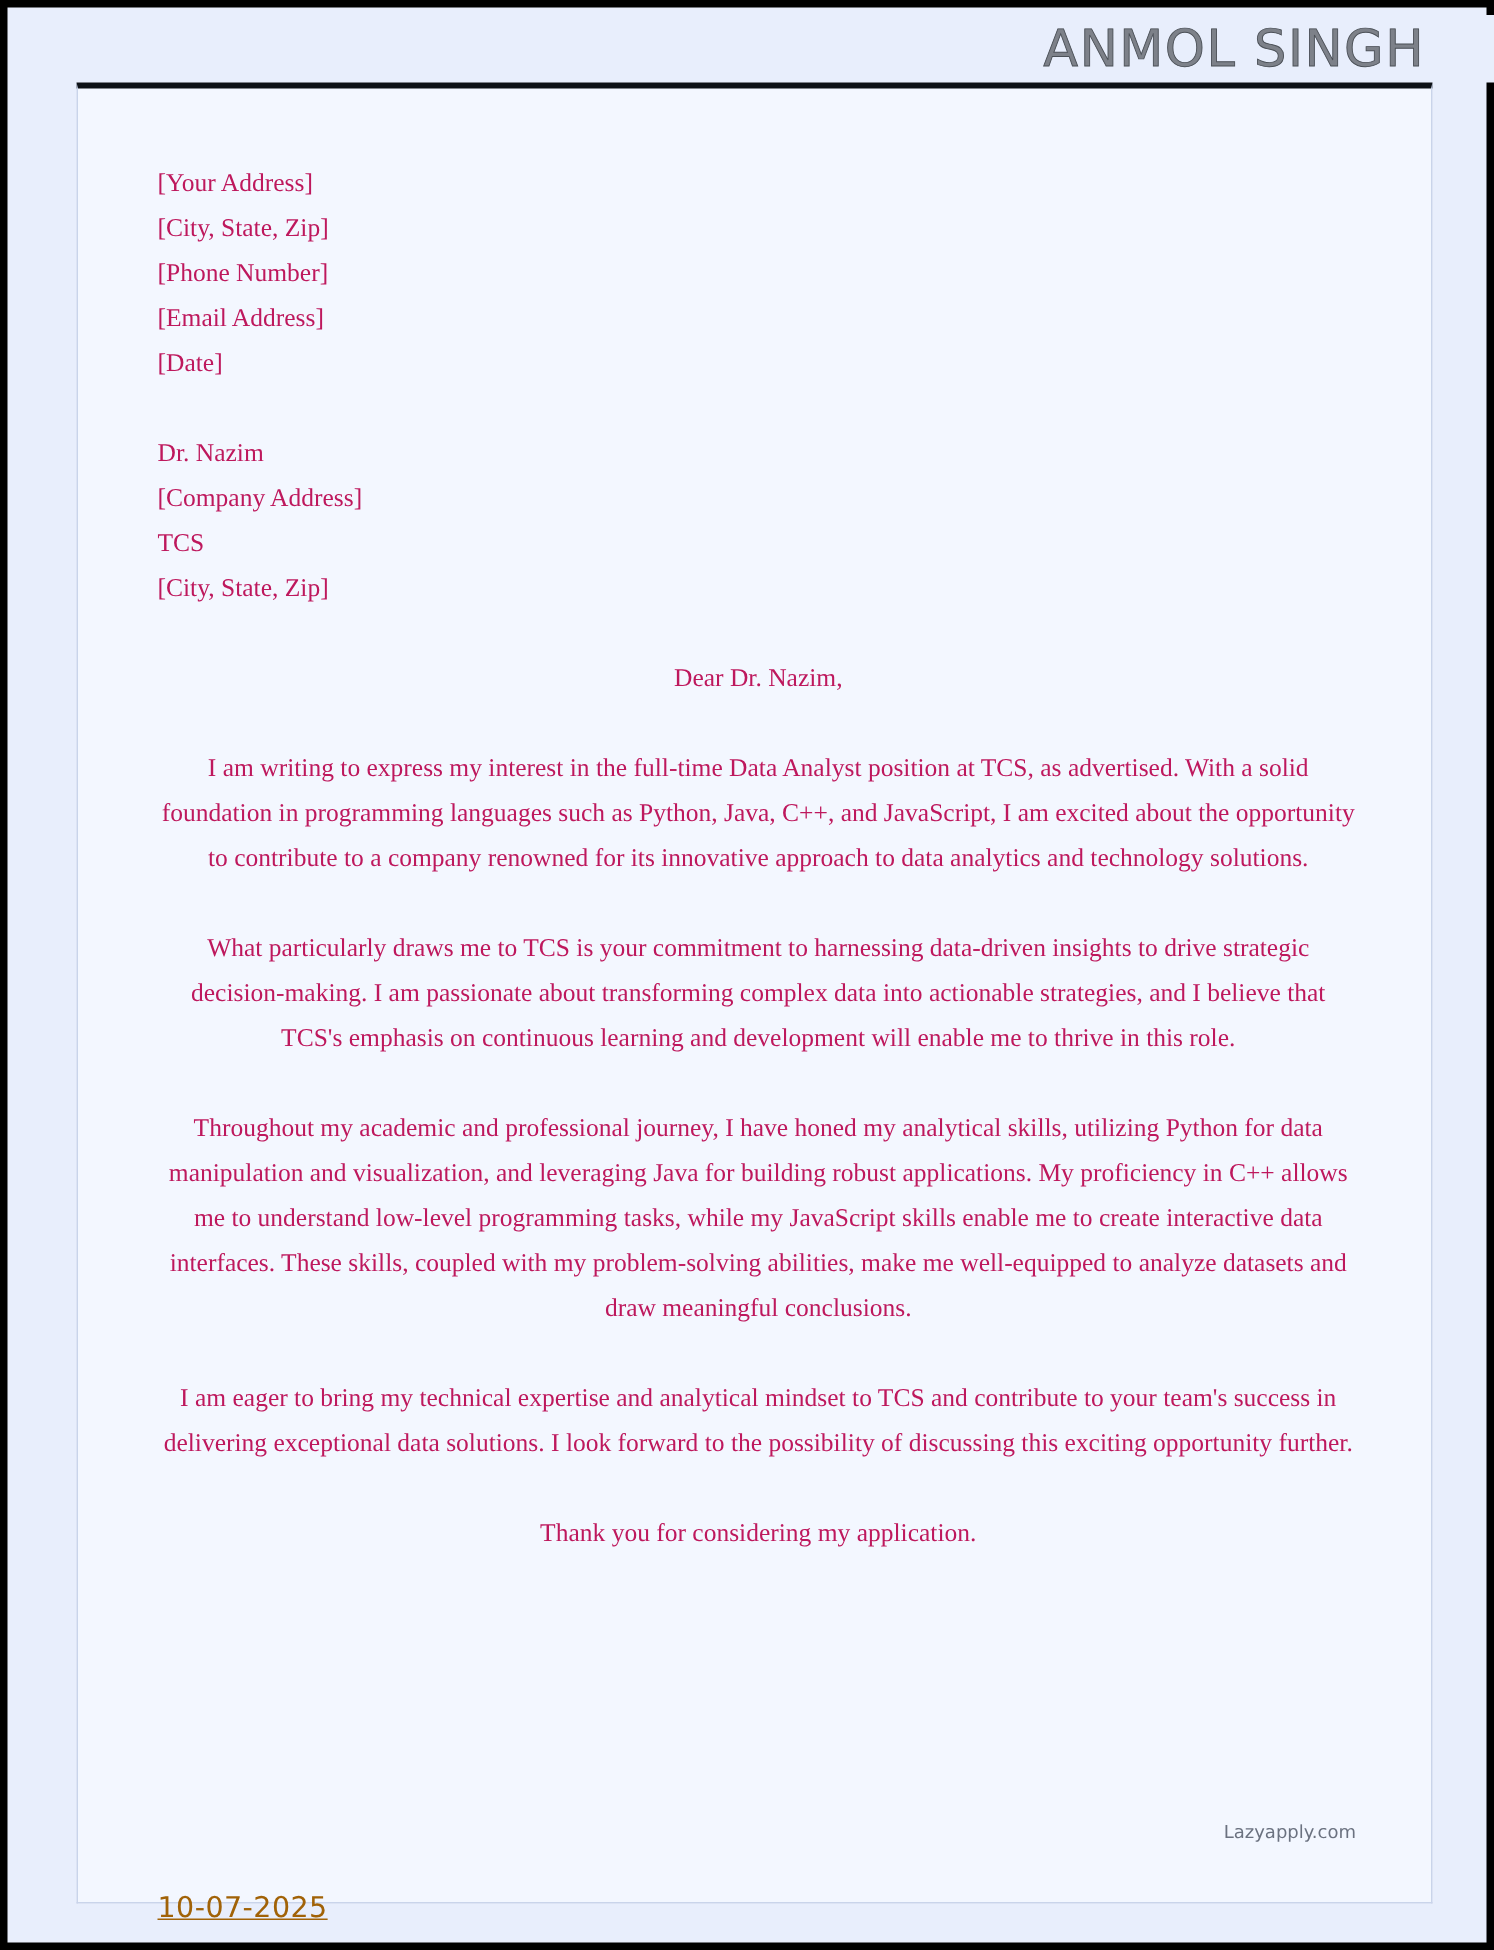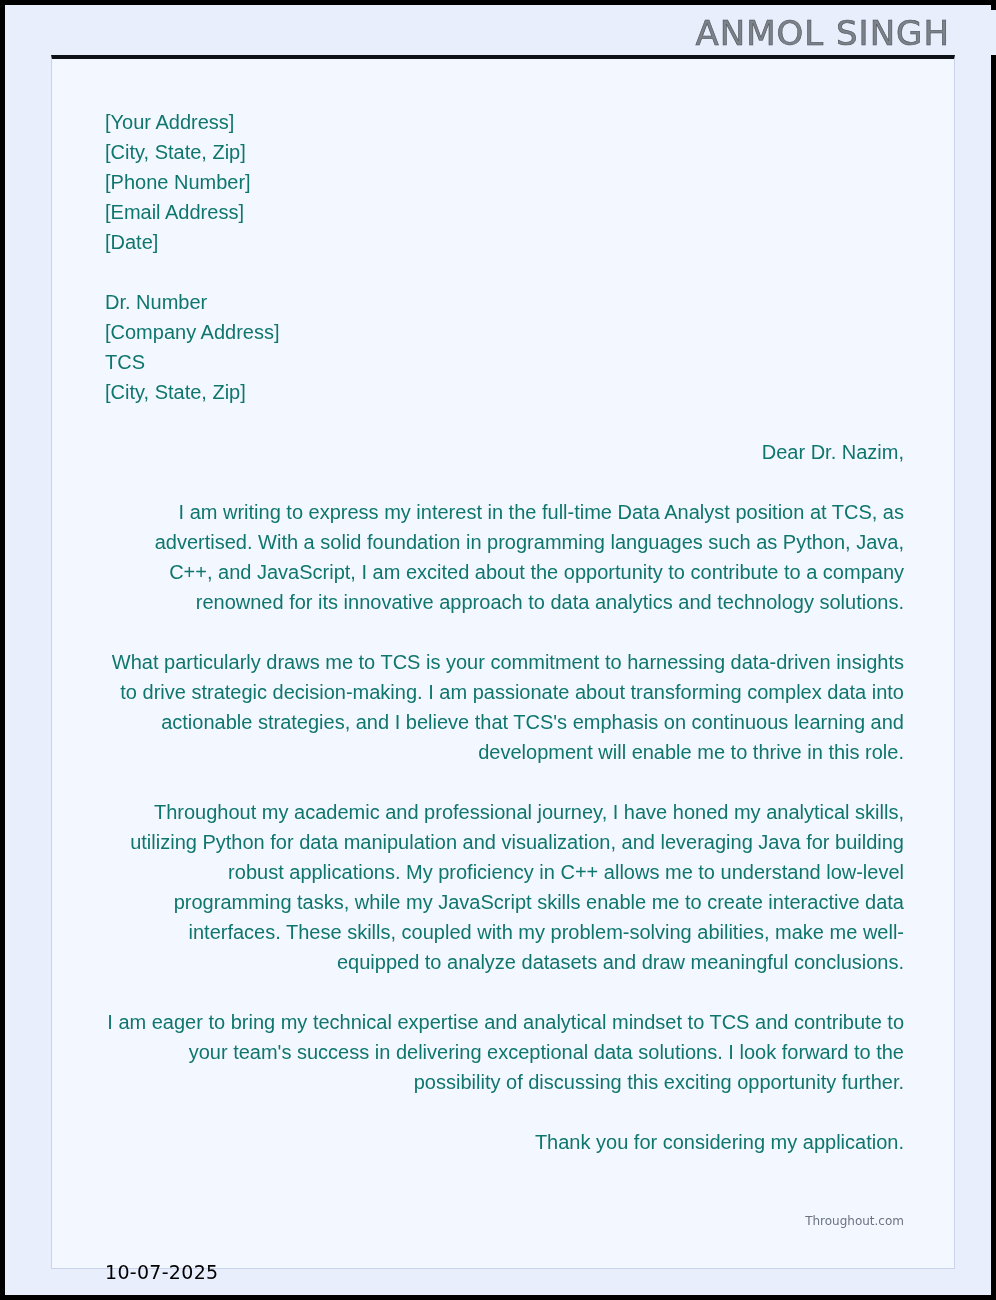--- a/index.html
+++ b/index.html
@@ -53,42 +53,43 @@
     height: 1214px;
     background: #f3f7ff;
     border-top: 4px solid #0d1117;
     border-left: 1px solid #c9d4ea;
     border-right: 1px solid #c9d4ea;
     border-bottom: 1px solid #c9d4ea;
     overflow: hidden;
   }
   .letter {
     padding: 48px 50px 0 53px;
-    font-size: 20px;
+    font-size: 17px;
     line-height: 30px;
-    color: #0f766e;
-    font-family: Liberation Sans, sans-serif;
+    color: #be185d;
+    font-family: Liberation Serif, serif;
   }
   .block {
     margin: 0 0 30px 0;
   }
   .line { display: block; white-space: pre-wrap; }
   .para {
     margin: 0 0 30px 2px;
-    text-align: right;
+    text-align: center;
     white-space: normal;
   }
   .footer-date {
     position: absolute;
     left: 100px;
     bottom: 12px;
     font-size: 19px;
-    color: #000000;
+    color: #a16207;
     font-family: "DejaVu Sans", sans-serif;
     letter-spacing: 0.3px;
+    text-decoration: underline;
   }
   .footer-brand {
     position: absolute;
     right: 50px;
     bottom: 40px;
     font-size: 12px;
     color: #6b7280;
     font-family: "DejaVu Sans", sans-serif;
   }
 </style>
@@ -106,35 +107,35 @@
 
       <div class="block">
         <span class="line">[Your Address]</span>
         <span class="line">[City, State, Zip]</span>
         <span class="line">[Phone Number]</span>
         <span class="line">[Email Address]</span>
         <span class="line">[Date]</span>
       </div>
 
       <div class="block">
-        <span class="line">Dr. Number</span>
+        <span class="line">Dr. Nazim</span>
         <span class="line">[Company Address]</span>
         <span class="line">TCS</span>
         <span class="line">[City, State, Zip]</span>
       </div>
 
       <p class="para">Dear Dr. Nazim,</p>
 
       <p class="para">I am writing to express my interest in the full-time Data Analyst position at TCS, as advertised. With a solid foundation in programming languages such as Python, Java, C++, and JavaScript, I am excited about the opportunity to contribute to a company renowned for its innovative approach to data analytics and technology solutions.</p>
       <p class="para">What particularly draws me to TCS is your commitment to harnessing data-driven insights to drive strategic decision-making. I am passionate about transforming complex data into actionable strategies, and I believe that TCS's emphasis on continuous learning and development will enable me to thrive in this role.</p>
       <p class="para">Throughout my academic and professional journey, I have honed my analytical skills, utilizing Python for data manipulation and visualization, and leveraging Java for building robust applications. My proficiency in C++ allows me to understand low-level programming tasks, while my JavaScript skills enable me to create interactive data interfaces. These skills, coupled with my problem-solving abilities, make me well-equipped to analyze datasets and draw meaningful conclusions.</p>
       <p class="para">I am eager to bring my technical expertise and analytical mindset to TCS and contribute to your team's success in delivering exceptional data solutions. I look forward to the possibility of discussing this exciting opportunity further.</p>
       <p class="para">Thank you for considering my application.</p>
 
 
     </div>
 
-    <div class="footer-brand">Throughout.com</div>
+    <div class="footer-brand">Lazyapply.com</div>
   </div>
 
   <div class="footer-date">10-07-2025</div>
 
 </div>
 
 </body></html>

